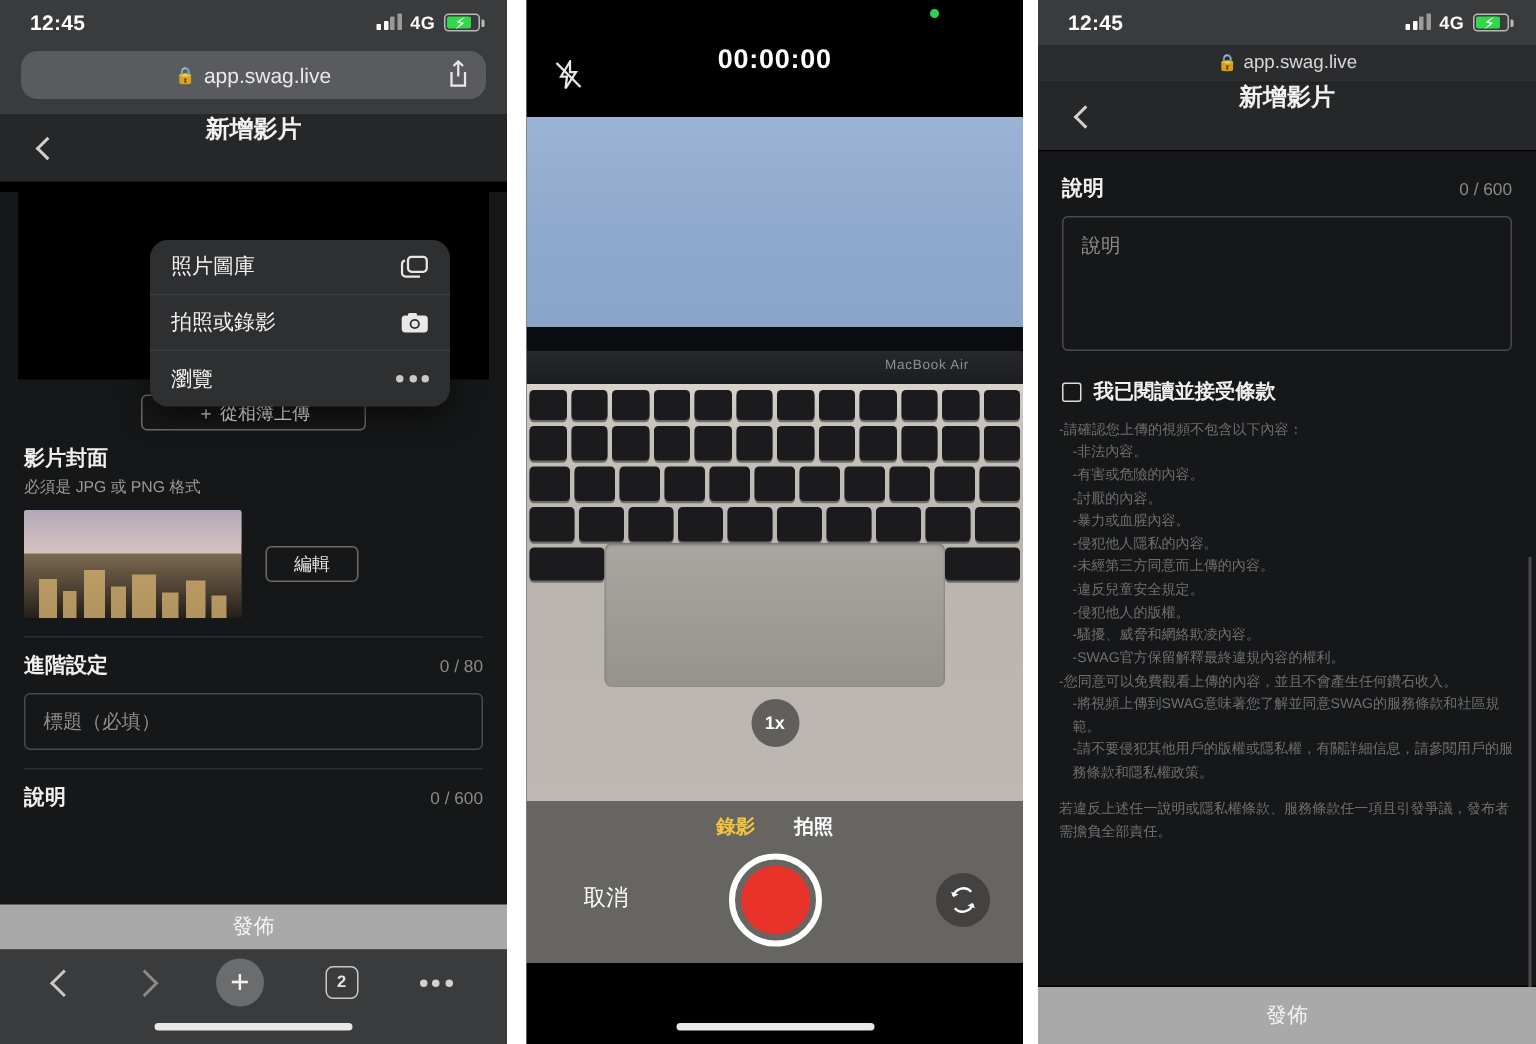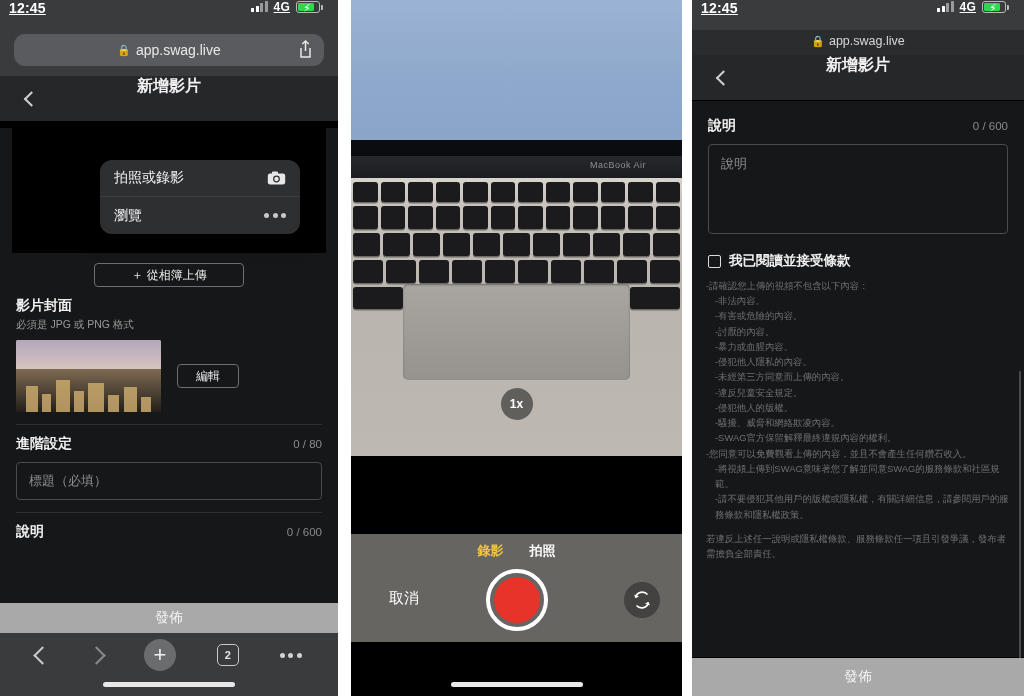--- a/index.html
+++ b/index.html
@@ -12,24 +12,23 @@
   .stage { position: relative; width: 1024px; height: 696px; background: #fff; }
 
   .panel { position: absolute; top: 0; height: 696px; overflow: hidden; background: #000; }
   #panel1 { left: 0px;   width: 338px; }
   #panel2 { left: 351px; width: 331px; }
   #panel3 { left: 692px; width: 332px; }
 
   
   .statusbar {
     height: 30px; background: #3a3b3d; color: #fff;
-    display: flex; align-items: flex-start; justify-content: space-between;
-    padding: 0 18px 0 9px; font-size: 14px; font-weight: bold;
+    display: flex; align-items: center; justify-content: space-between;
+    padding: 0 18px 0 20px; font-size: 14px; font-weight: bold;
     letter-spacing: .2px;
-    text-decoration: underline;
   }
   .sb-right { display: flex; align-items: center; gap: 4px; }
   .bars { display: flex; align-items: flex-end; gap: 1.5px; height: 10px; }
   .bars i { width: 3px; background: #fff; display: block; border-radius: .5px; }
   .bars i:nth-child(1){ height: 4px; }
   .bars i:nth-child(2){ height: 6.5px; }
   .bars i:nth-child(3){ height: 9px; background:#9a9a9a; }
   .bars i:nth-child(4){ height: 11px; background:#9a9a9a; }
   .netlabel { font-size: 12px; font-weight: bold; margin: 0 2px; }
   .battery {
@@ -329,20 +328,29 @@
 
       <div class="section">
         <div class="sec-head">
           <span class="sec-title">說明</span>
           <span class="sec-count">0 / 600</span>
         </div>
       </div>
 
       <div class="ctxmenu">
         <div class="ctxitem">
+          <span>照片圖庫</span>
+          <span class="ctx-ic">
+            <svg width="19" height="16" viewBox="0 0 19 16">
+              <rect x="5" y="1.2" width="12.5" height="10" rx="2.4" stroke="#f2f2f2" stroke-width="1.5" fill="none"></rect>
+              <path d="M3 3.6 C1.6 4 1 5 1 6.2 V12 a2.4 2.4 0 0 0 2.4 2.4 H13" stroke="#f2f2f2" stroke-width="1.5" fill="none"></path>
+            </svg>
+          </span>
+        </div>
+        <div class="ctxitem">
           <span>拍照或錄影</span>
           <span class="ctx-ic">
             <svg width="19" height="15" viewBox="0 0 19 15">
               <rect x="0.8" y="2.4" width="17.4" height="11.2" rx="2.4" fill="#f2f2f2"></rect>
               <rect x="5" y="0.6" width="6" height="2.6" rx="1" fill="#f2f2f2"></rect>
               <circle cx="9.5" cy="8" r="3.4" fill="#2e2f31"></circle>
               <circle cx="9.5" cy="8" r="2.2" fill="#f2f2f2"></circle>
             </svg>
           </span>
         </div>
@@ -370,20 +378,28 @@
             <i></i>
             <i></i>
           </span>
       </div>
       <div class="homebar"></div>
     </div>
   </div>
 
   <div class="panel" id="panel2">
 
+    <div class="camtop">
+      <span class="greendot"></span>
+      <svg class="flashoff" viewBox="0 0 20 20">
+        <path d="M11 1 L5 11 H9 L8 19 L15 8 H11 Z" fill="none" stroke="#e8e8e8" stroke-width="1.5"></path>
+        <path d="M2 2 L18 18" stroke="#e8e8e8" stroke-width="1.6"></path>
+      </svg>
+      <span class="camtime">00:00:00</span>
+    </div>
 
     <div class="campreview">
       <div class="screen-blue"></div>
       <div class="screen-bezel"></div>
       <div class="screen-chin"></div>
       <div class="mbalabel">MacBook Air</div>
       <div class="kb-deck">
         <div class="kbrow" style="top:4px;height:20px">
           <i class="kbkey"></i>
             <i class="kbkey"></i>

